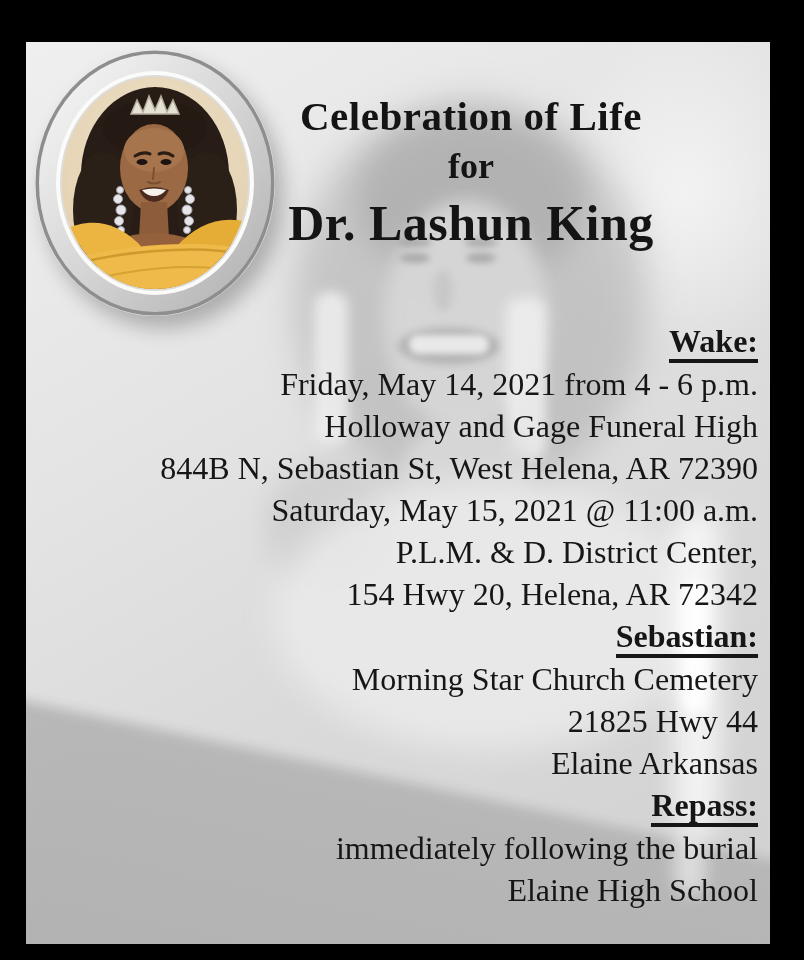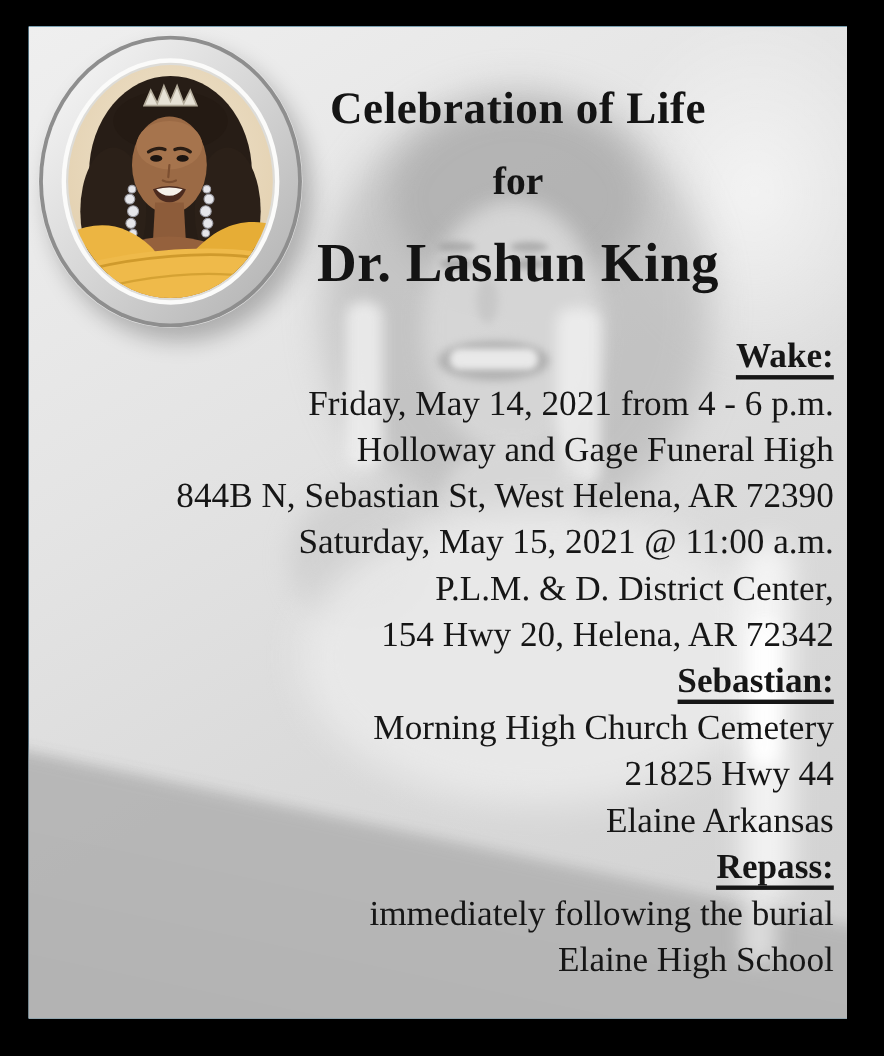--- a/index.html
+++ b/index.html
@@ -5,23 +5,23 @@
   * { margin: 0; padding: 0; box-sizing: border-box; }
   html, body { width: 804px; height: 960px; }
   body {
     background: #000;
     font-family: "Liberation Serif", serif;
     position: relative;
     overflow: hidden;
   }
   .card {
     position: absolute;
-    left: 26px; top: 24px;
+    left: 26px; top: 42px;
     width: 744px; height: 902px;
-    background: #7dd3fc;
+    background: #0f766e;
     overflow: hidden;
   }
   .bg-el { position: absolute; pointer-events: none; }
   .bg-grad {
     inset: 0;
     background: linear-gradient(150deg, #efefef 0%, #e4e4e4 35%, #dadada 62%, #d0d0d0 100%);
   }
   .bg-glow-tr { left: 520px; top: -20px; width: 280px; height: 340px;
     background: radial-gradient(ellipse at center, rgba(255,255,255,.9), rgba(255,255,255,0) 70%);
     filter: blur(10px); opacity: .65; }
@@ -67,22 +67,22 @@
     border-radius: 50%;
     box-shadow: 8px 12px 20px rgba(0,0,0,.25);
   }
   .portrait-frame svg { display: block; width: 240px; height: 266px; }
 
   .title-block {
     position: absolute; left: 200px; top: 50px; width: 490px;
     text-align: center; color: #141414;
   }
   .title-line1 { font-size: 41px; font-weight: 700; line-height: 48px; letter-spacing: .5px; }
-  .title-line2 { font-size: 36px; font-weight: 700; line-height: 42px; margin-top: 21px; }
-  .title-line3 { font-size: 50px; font-weight: 700; line-height: 56px; margin-top: 25px; letter-spacing: .5px; }
+  .title-line2 { font-size: 36px; font-weight: 700; line-height: 42px; margin-top: 5px; }
+  .title-line3 { font-size: 50px; font-weight: 700; line-height: 56px; margin-top: 8px; letter-spacing: .5px; }
 
   .content {
     position: absolute; left: 26px; top: 278px; width: 706px;
     font-size: 32px; color: #161616;
   }
   .content .line { line-height: 42px; white-space: nowrap; text-align: right; }
   .content .heading { font-weight: 700; }
   .content .heading span {
     display: inline-block;
     border-bottom: 4px solid #161616;
@@ -197,21 +197,21 @@
     <div class="line heading"><span>Wake:</span></div>
     <div class="line">Friday, May 14, 2021 from 4 - 6 p.m.</div>
     <div class="line">Holloway and Gage Funeral High</div>
     <div class="line">844B N, Sebastian St, West Helena, AR 72390</div>
 
     <div class="line">Saturday, May 15, 2021 @ 11:00 a.m.</div>
     <div class="line">P.L.M. &amp; D. District Center,</div>
     <div class="line">154 Hwy 20, Helena, AR 72342</div>
 
     <div class="line heading"><span>Sebastian:</span></div>
-    <div class="line">Morning High Church Cemetery</div>
+    <div class="line">Morning Star Church Cemetery</div>
     <div class="line">21825 Hwy 44</div>
     <div class="line">Elaine Arkansas</div>
 
     <div class="line heading"><span>Repass:</span></div>
     <div class="line">immediately following the burial</div>
     <div class="line">Elaine High School</div>
   </div>
 
 </div>
 

